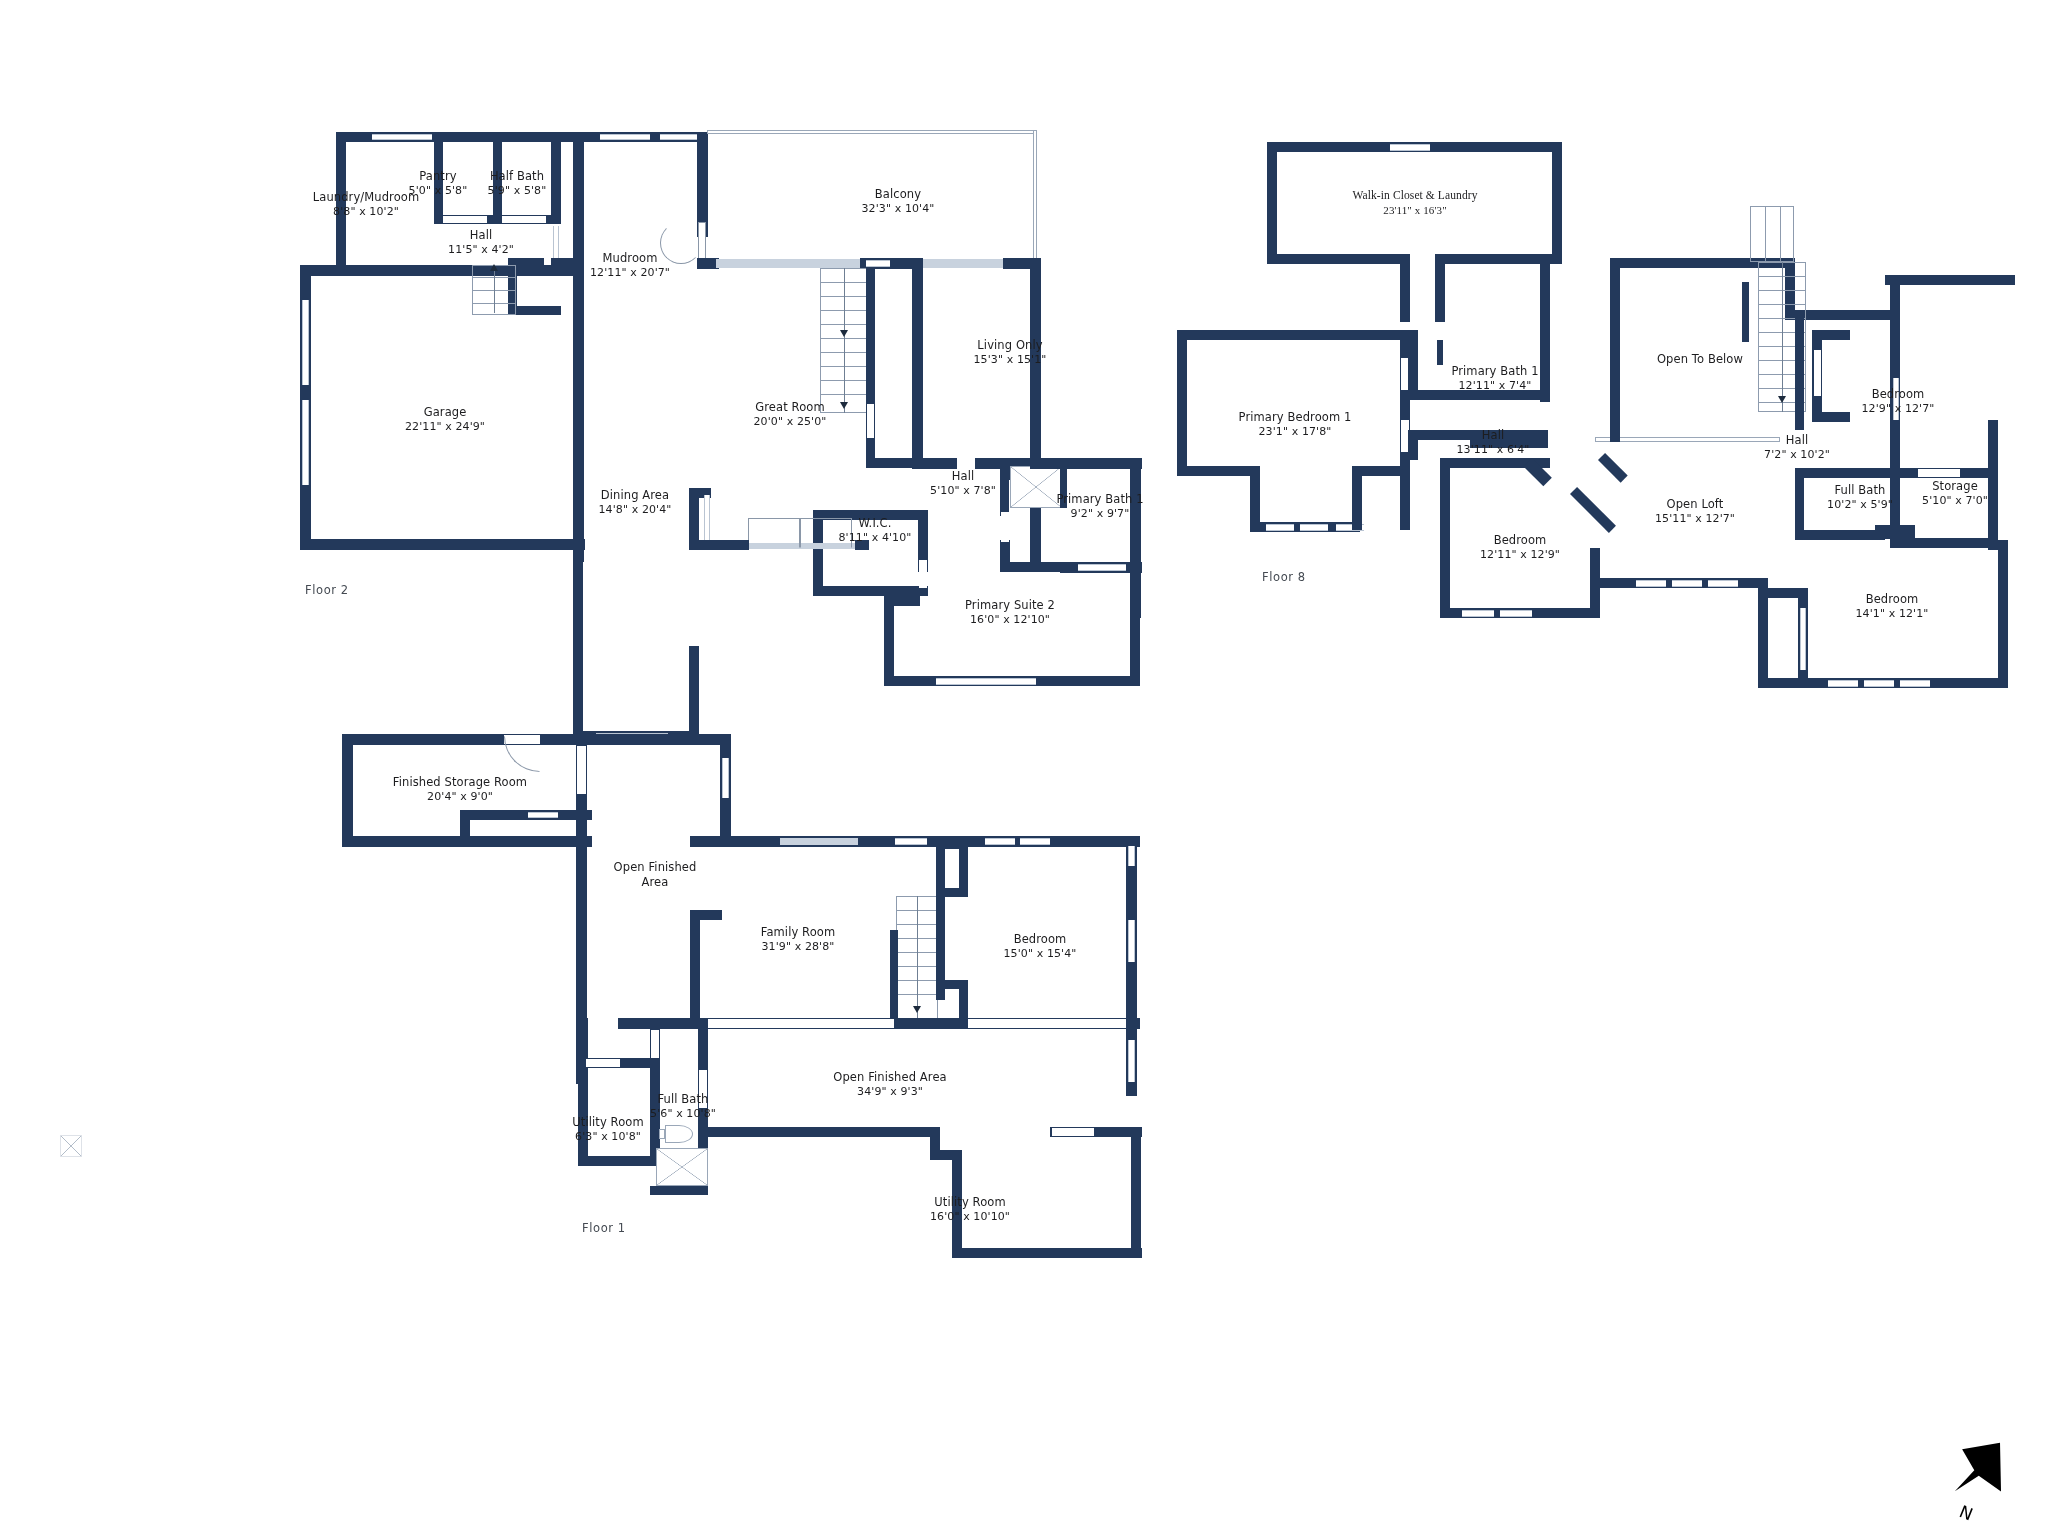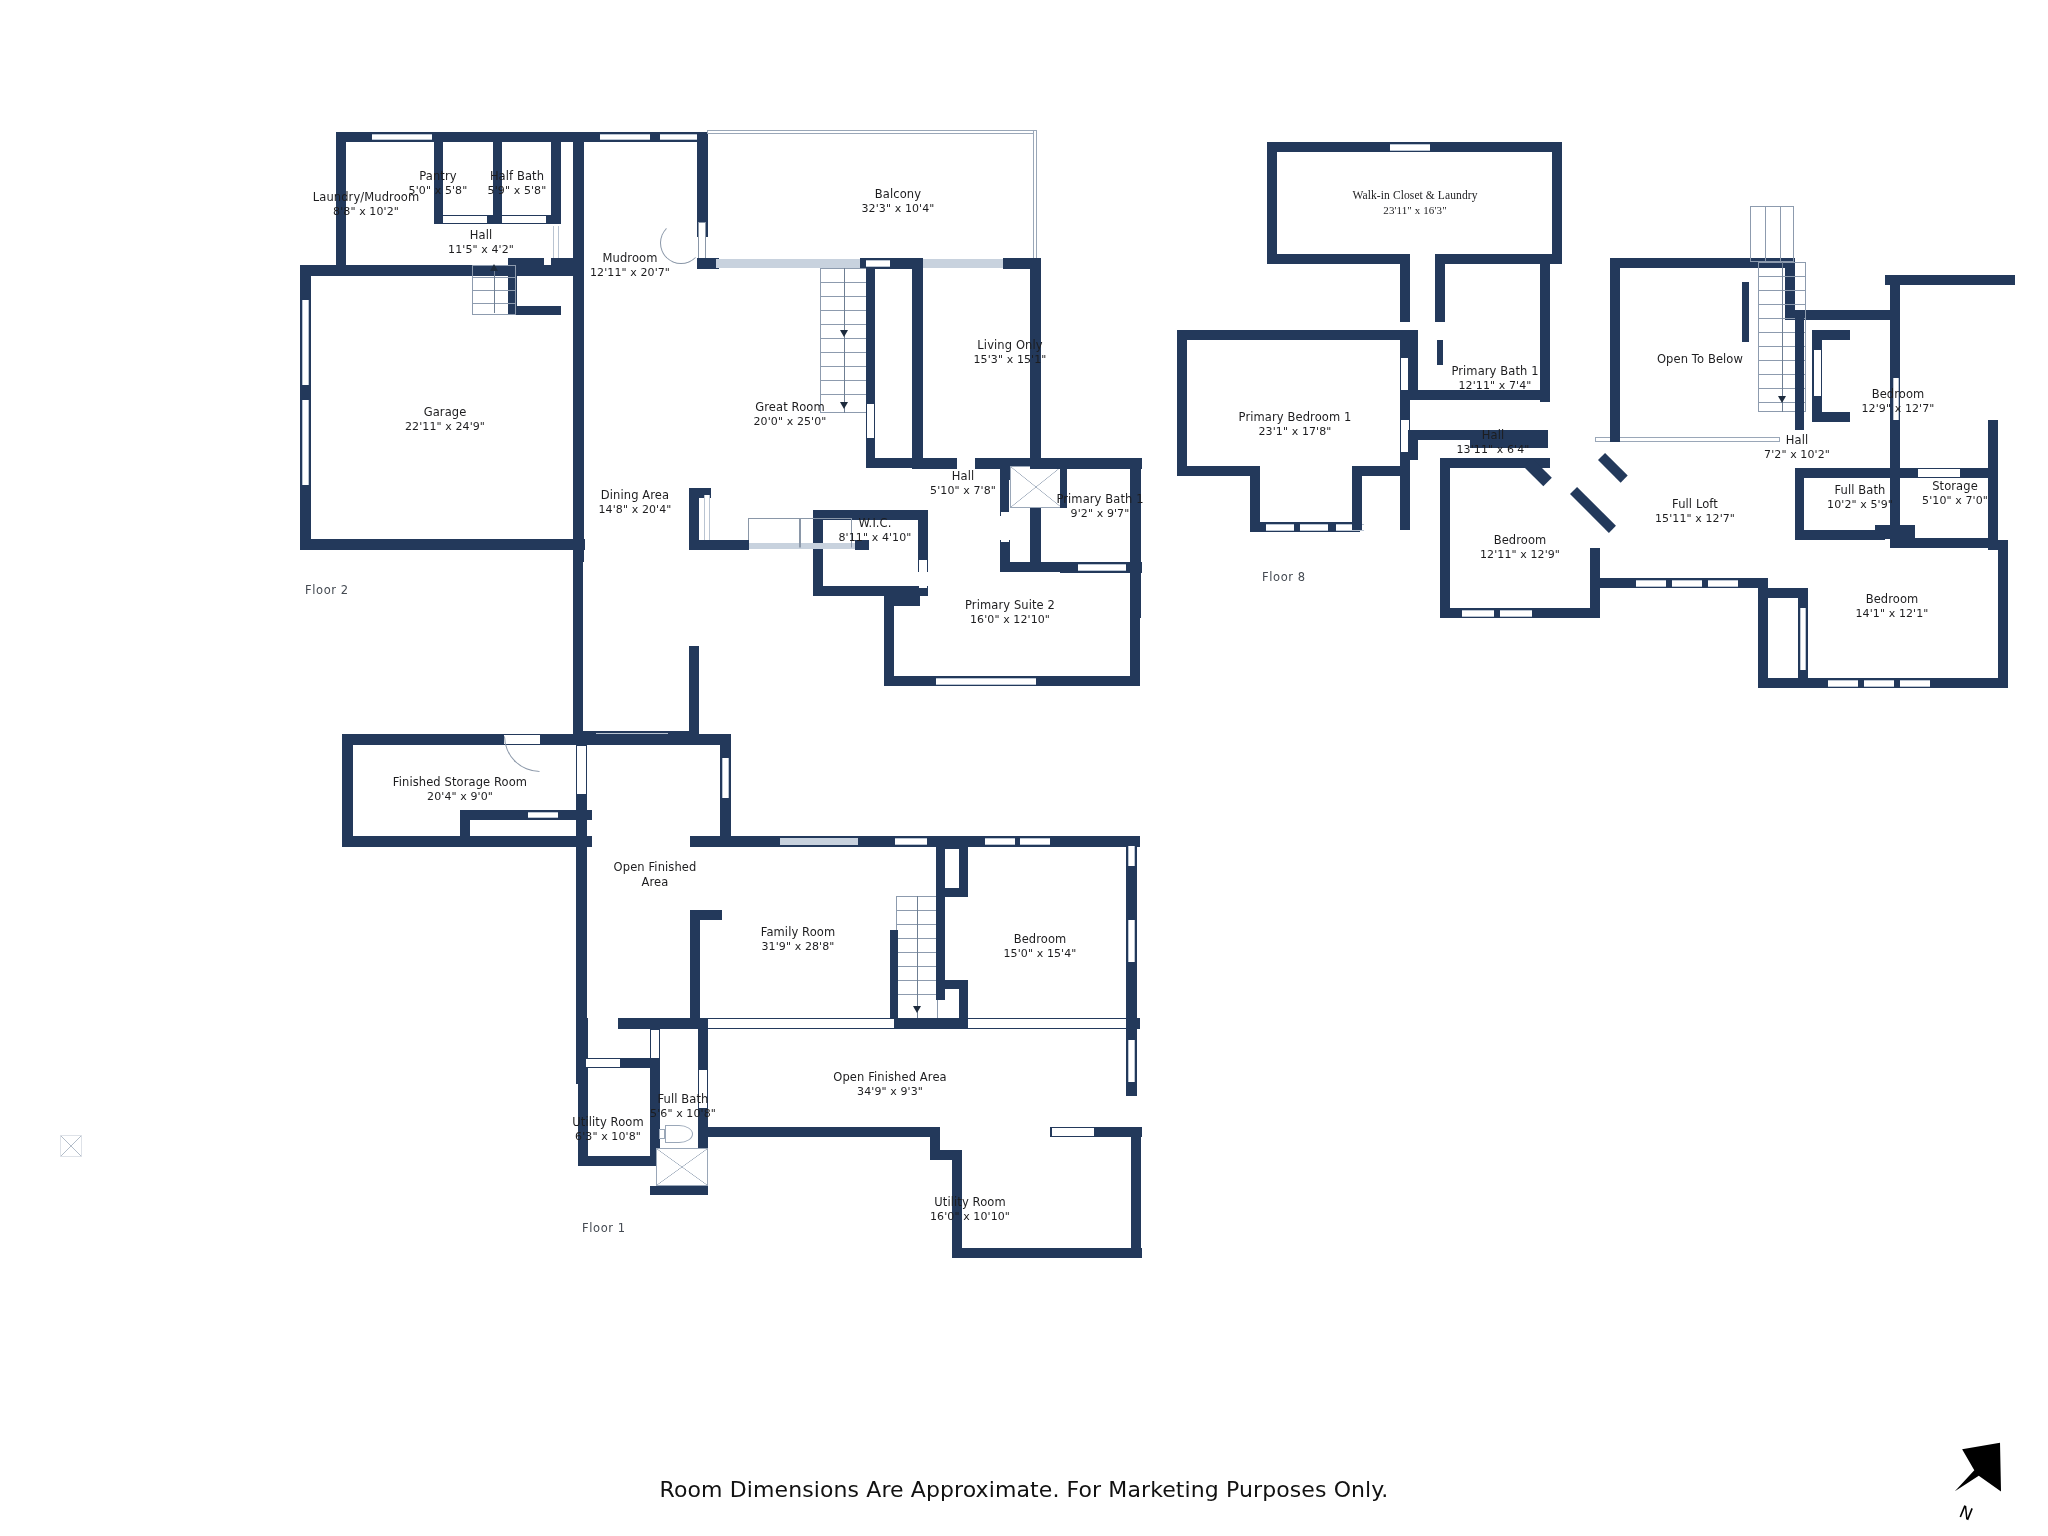--- a/index.html
+++ b/index.html
@@ -410,21 +410,21 @@
     </div>
     <div class="lbl bold" style="left:1900px; top:479px; width:110px;">
       <span class="nm">Storage</span>
       <span class="dm">5'10" x 7'0"</span>
     </div>
     <div class="lbl reg" style="left:1800px; top:483px; width:120px;">
       <span class="nm">Full Bath</span>
       <span class="dm">10'2" x 5'9"</span>
     </div>
     <div class="lbl reg" style="left:1625px; top:497px; width:140px;">
-      <span class="nm">Full Loft</span>
+      <span class="nm">Open Loft</span>
       <span class="dm">15'11" x 12'7"</span>
     </div>
     <div class="lbl reg" style="left:1450px; top:533px; width:140px;">
       <span class="nm">Bedroom</span>
       <span class="dm">12'11" x 12'9"</span>
     </div>
     <div class="lbl reg" style="left:1822px; top:592px; width:140px;">
       <span class="nm">Bedroom</span>
       <span class="dm">14'1" x 12'1"</span>
     </div>
@@ -550,15 +550,14 @@
     <div class="shower" style="position:relative; width:22px; height:22px; border-color:#d3d9e1; opacity:.75;"></div>
   </div>
 
   <div class="northwrap" style="left:1928px; top:1432px; width:96px; height:96px;">
     <svg width="96" height="96" viewBox="0 0 96 96">
       <polygon points="62,6 78,52 52,44 34,66 46,40 28,24" fill="#000000" transform="rotate(18 52 40)"></polygon>
       <text x="30" y="84" font-family="DejaVu Sans, sans-serif" font-size="17" fill="#000" transform="rotate(22 30 84)">N</text>
     </svg>
   </div>
 
-  <div class="caption">Room Dimensions Are Approximate. For Marketing Purposes Only.</div>
 
 </div>
 
 </body></html>

